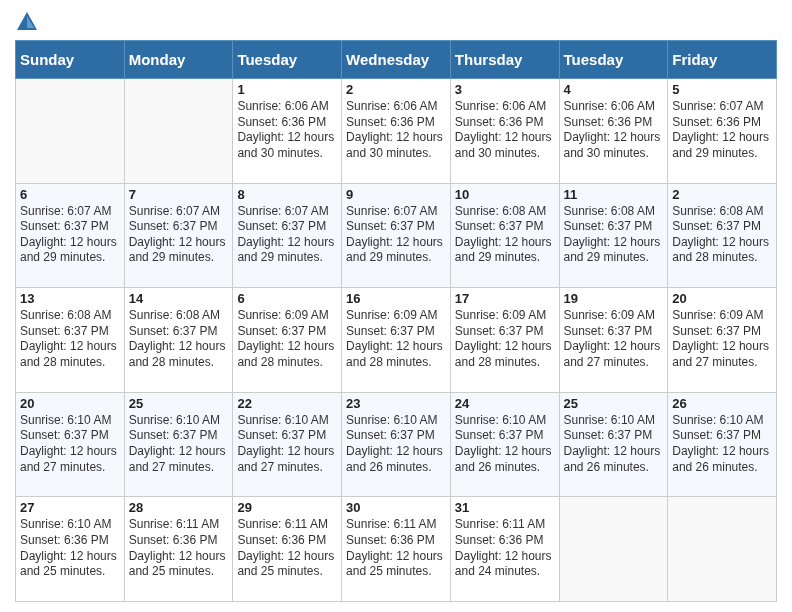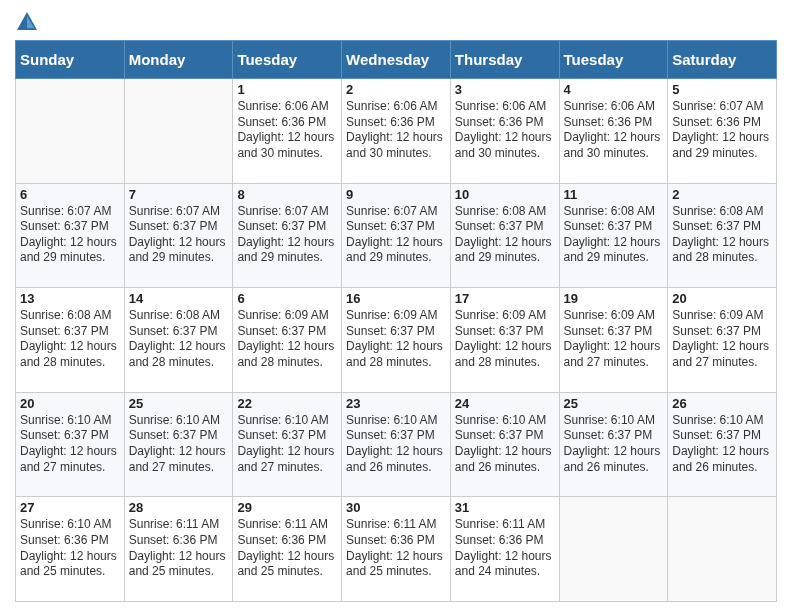--- a/index.html
+++ b/index.html
@@ -119,21 +119,21 @@
 
   <table class="calendar">
     <thead>
       <tr>
       <th>Sunday</th>
           <th>Monday</th>
           <th>Tuesday</th>
           <th>Wednesday</th>
           <th>Thursday</th>
           <th>Tuesday</th>
-          <th>Saturday</th>
+          <th>Friday</th>
         </tr>
     </thead>
     <tbody id="calendar-body">
     <tr>
           <td class="empty-cell"></td>
           <td class="empty-cell"></td>
           <td>
             <span class="day-num">1</span>
             <div class="cell-info">Sunrise: 6:06 AM<br>Sunset: 6:36 PM<br>Daylight: 12 hours and 30 minutes.</div>
           </td>

